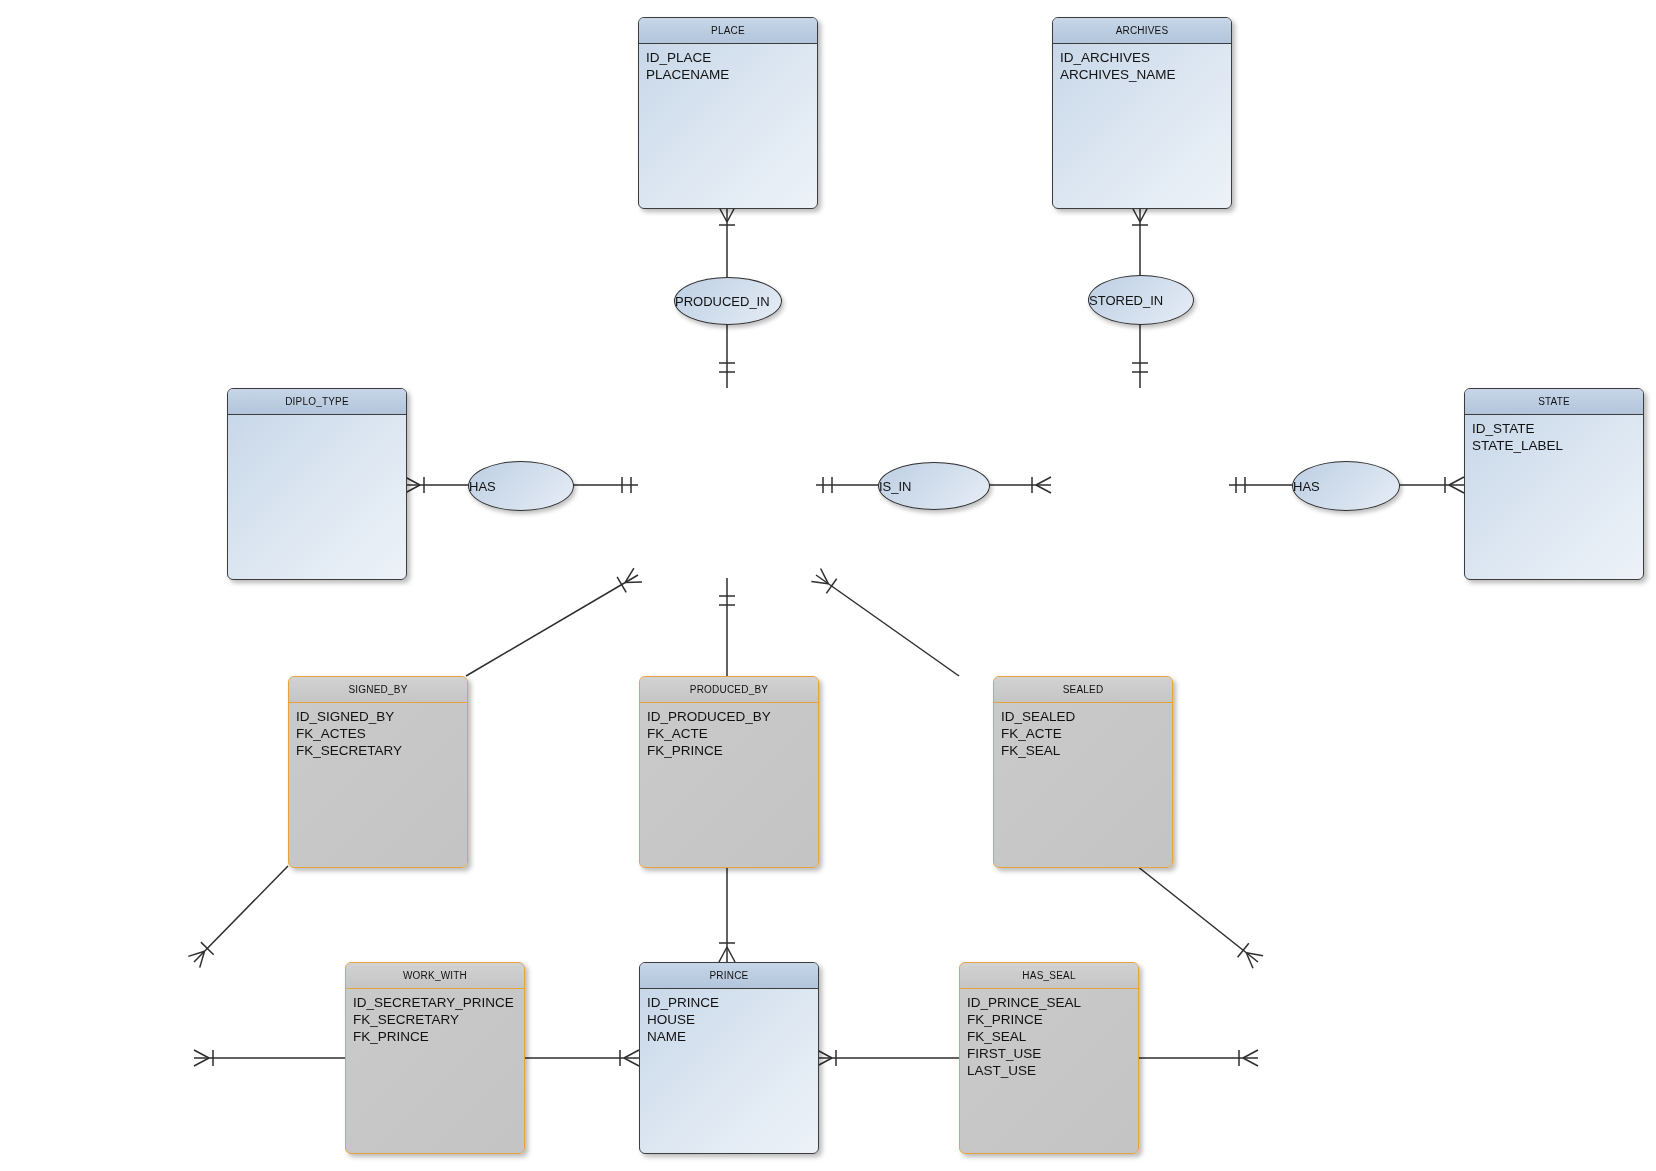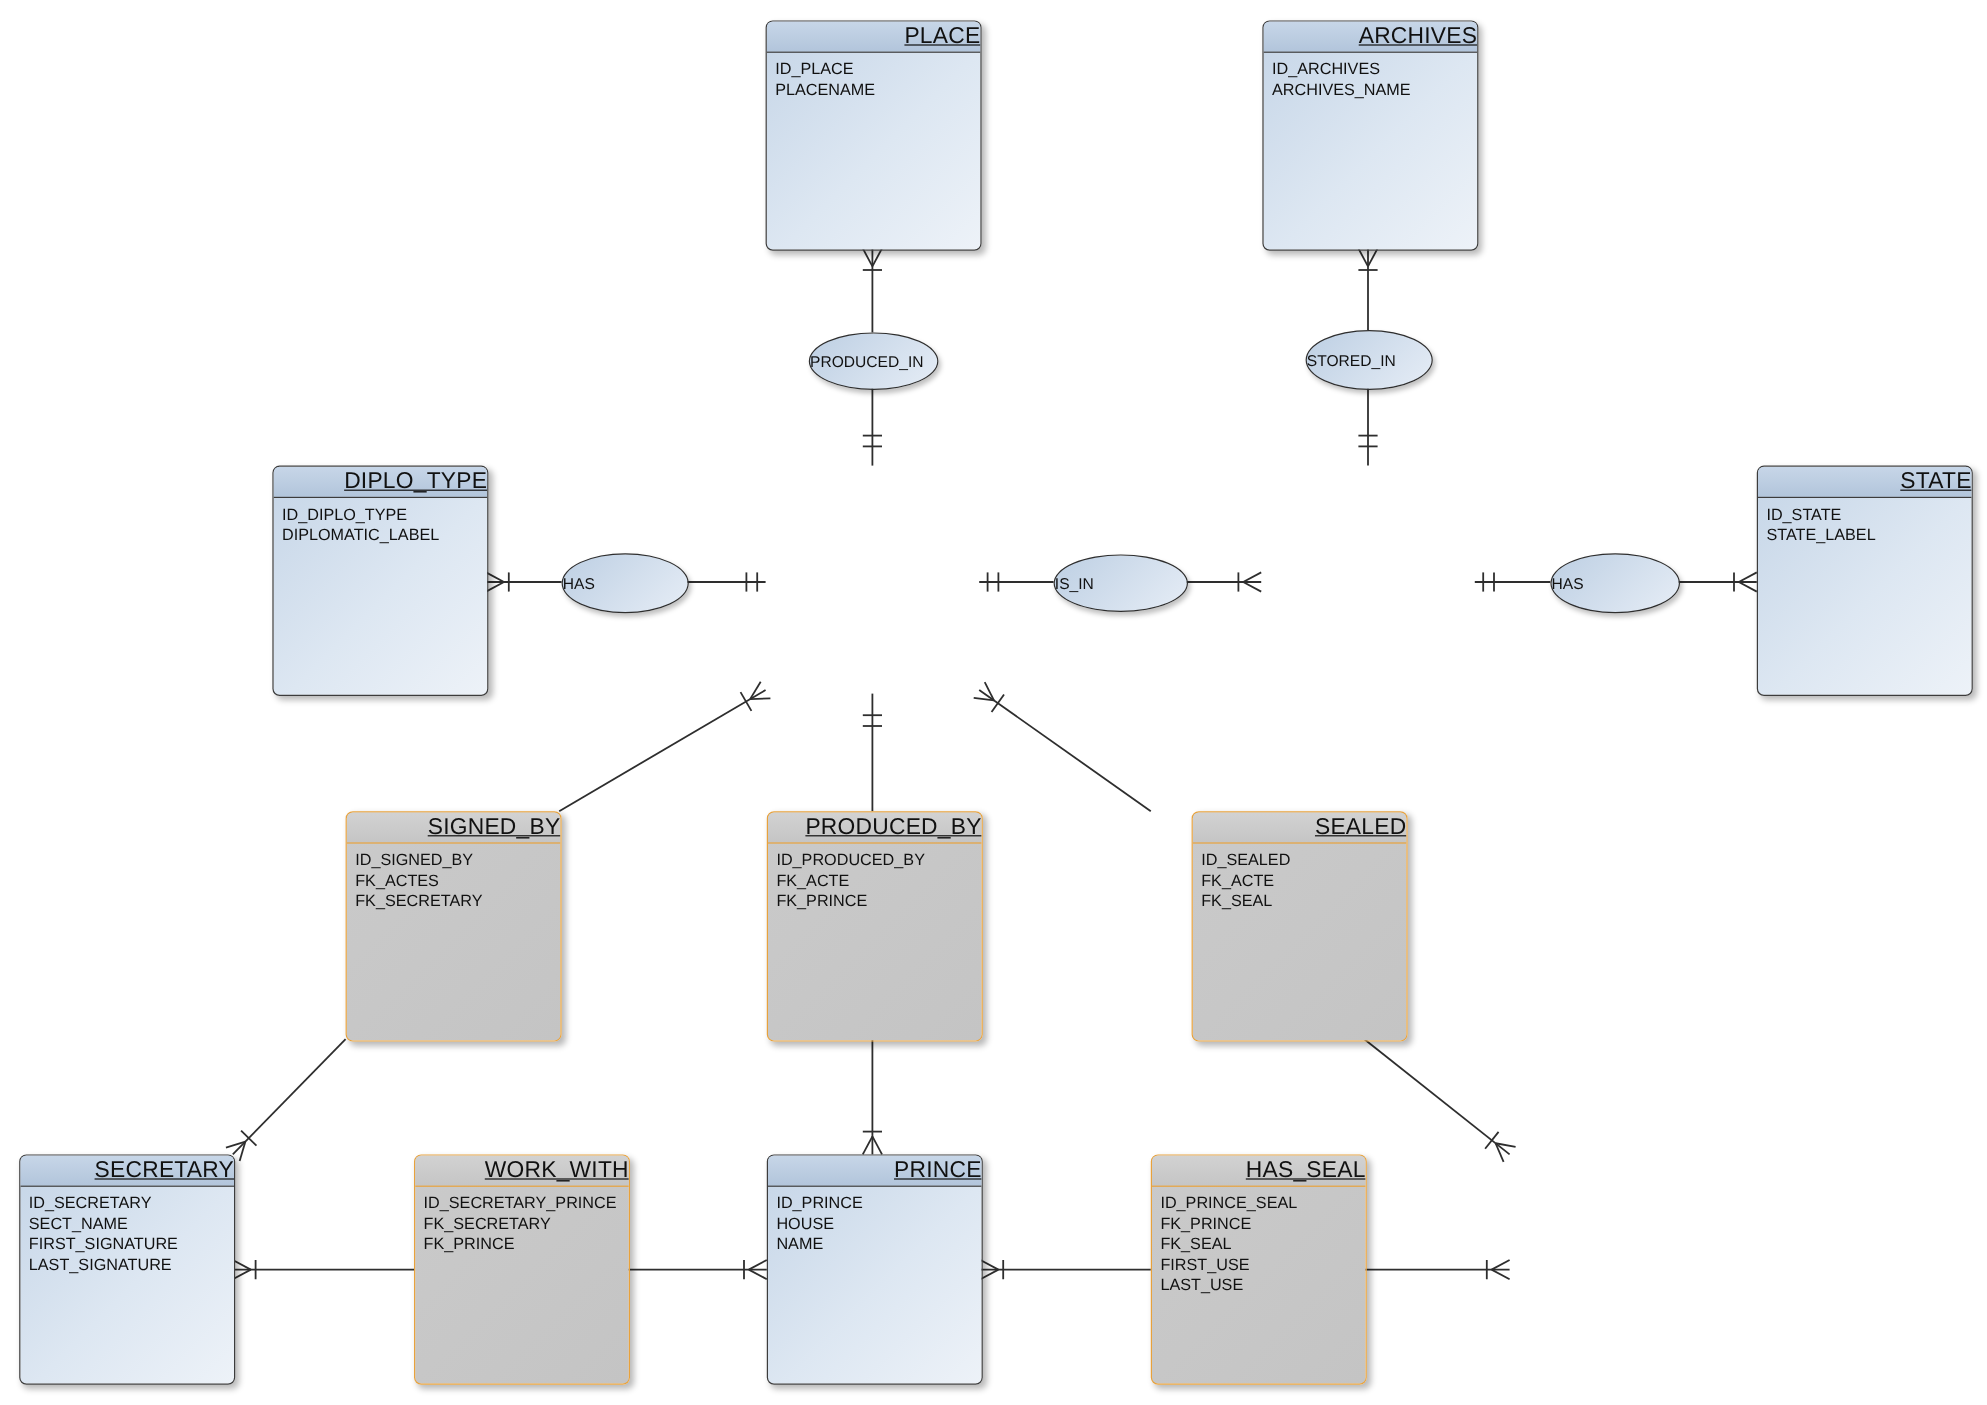--- a/index.html
+++ b/index.html
@@ -9,23 +9,22 @@
   }
   #wires{position:absolute;left:0;top:0;z-index:1;}
   .entity,.assoc{
     position:absolute;width:178px;height:190px;z-index:2;
     border-radius:6px;box-shadow:3px 3px 5px rgba(0,0,0,.28);
     display:flex;flex-direction:column;overflow:hidden;
   }
   .entity{border:1.6px solid #3c3c3c;background:linear-gradient(135deg,#c5d5e7 0%,#dde7f2 55%,#edf2f8 100%);}
   .assoc{border:1.6px solid #e8a23c;background:linear-gradient(135deg,#cacaca 0%,#c4c4c4 100%);}
   .hdr{
-    height:25px;line-height:25px;text-align:right;font-size:19px;flex:0 0 auto;
+    height:25px;line-height:25px;text-align:center;font-size:10px;flex:0 0 auto;
     letter-spacing:.2px;
-    text-decoration:underline;
   }
   .entity .hdr{background:linear-gradient(180deg,#c7d6e8 0%,#b2c5db 100%);border-bottom:1.4px solid #3c3c3c;}
   .assoc .hdr{background:linear-gradient(180deg,#d2d2d2 0%,#c5c5c5 100%);border-bottom:1.4px solid #e8a23c;}
   .bdy{flex:1 1 auto;padding:5px 7px;}
   .fld{font-size:13.5px;line-height:17px;white-space:nowrap;}
   .rel{
     position:absolute;z-index:2;border:1.6px solid #2e2e2e;border-radius:50%;
     display:flex;align-items:center;justify-content:flex-start;
     background:linear-gradient(135deg,#bdcfe3 0%,#e6edf6 100%);
     box-shadow:2px 3px 4px rgba(0,0,0,.25);font-size:13px;
@@ -173,24 +172,20 @@
   <div class="entity" style="left:1052px;top:17px">
     <div class="hdr">ARCHIVES</div>
     <div class="bdy">
       <div class="fld">ID_ARCHIVES</div>
       <div class="fld">ARCHIVES_NAME</div>
     </div>
   </div>
 
   <div class="entity" style="left:227px;top:388px">
     <div class="hdr">DIPLO_TYPE</div>
-    <div class="bdy">
-      <div class="fld">ID_DIPLO_TYPE</div>
-      <div class="fld">DIPLOMATIC_LABEL</div>
-    </div>
   </div>
 
 
 
   <div class="entity" style="left:1464px;top:388px">
     <div class="hdr">STATE</div>
     <div class="bdy">
       <div class="fld">ID_STATE</div>
       <div class="fld">STATE_LABEL</div>
     </div>
@@ -216,29 +211,20 @@
 
   <div class="assoc" style="left:993px;top:676px">
     <div class="hdr">SEALED</div>
     <div class="bdy">
       <div class="fld">ID_SEALED</div>
       <div class="fld">FK_ACTE</div>
       <div class="fld">FK_SEAL</div>
     </div>
   </div>
 
-  <div class="entity" style="left:16px;top:962px">
-    <div class="hdr">SECRETARY</div>
-    <div class="bdy">
-      <div class="fld">ID_SECRETARY</div>
-      <div class="fld">SECT_NAME</div>
-      <div class="fld">FIRST_SIGNATURE</div>
-      <div class="fld">LAST_SIGNATURE</div>
-    </div>
-  </div>
 
   <div class="assoc" style="left:345px;top:962px">
     <div class="hdr">WORK_WITH</div>
     <div class="bdy">
       <div class="fld">ID_SECRETARY_PRINCE</div>
       <div class="fld">FK_SECRETARY</div>
       <div class="fld">FK_PRINCE</div>
     </div>
   </div>
 

